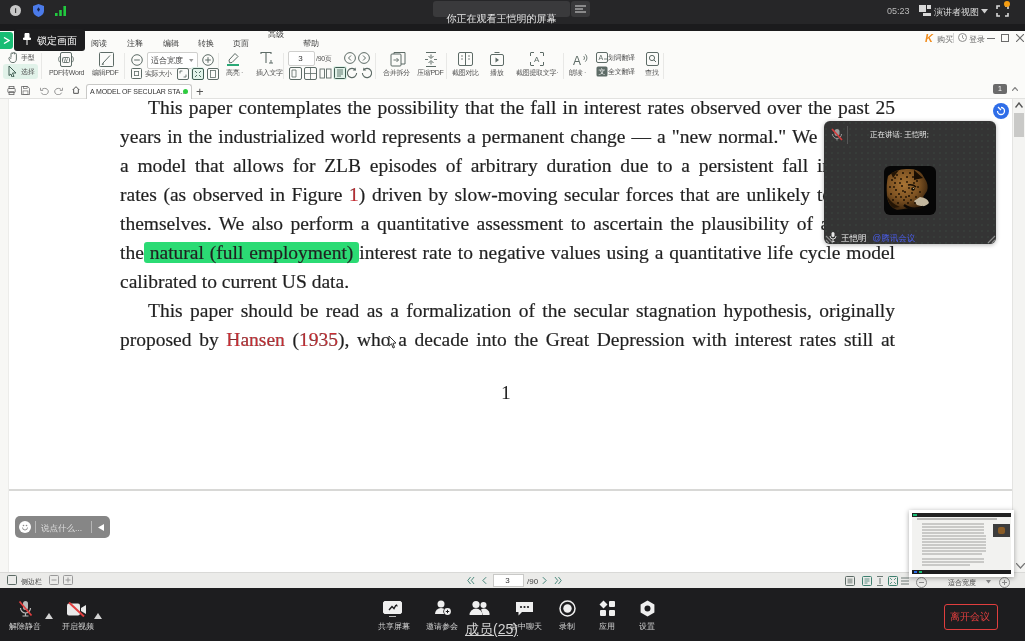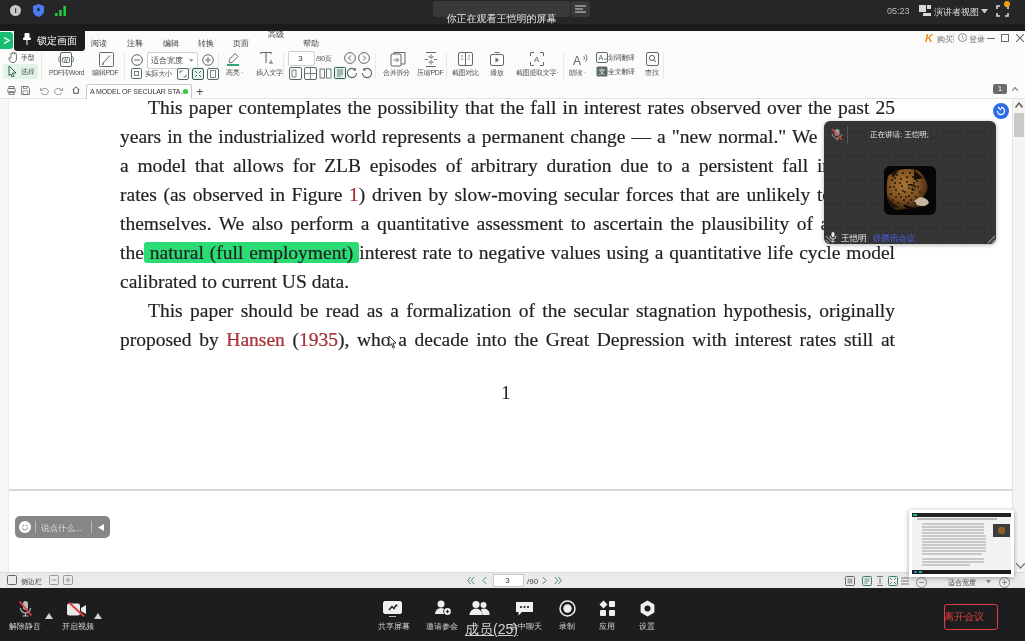--- a/index.html
+++ b/index.html
@@ -565,13 +565,13 @@
     <rect x="10" y="10" width="6" height="6" rx="1" fill="#efefef"></rect>
   </svg>
 <div class="ab" style="left:599px;top:621px;font-size:8px;color:#d2d2d2;">应用</div>
 <svg class="ab" style="left:639px;top:600px;" width="17" height="17" viewBox="0 0 17 17">
     <path d="M8.5 0.5 L15.4 4.5 V12.5 L8.5 16.5 L1.6 12.5 V4.5 Z" fill="#efefef"></path>
     <circle cx="8.5" cy="8.5" r="3" fill="#1d1d1f"></circle>
   </svg>
 <div class="ab" style="left:639px;top:621px;font-size:8px;color:#d2d2d2;">设置</div>
 
 <div class="ab" style="left:944px;top:604px;width:52px;height:24px;border:1px solid #e03e3e;border-radius:3px;"></div>
-<div class="ab" style="left:944px;top:610px;width:52px;font-size:10px;color:#e03e3e;">离开会议</div>
+<div class="ab" style="left:944px;top:610px;width:52px;text-align:center;font-size:10px;color:#e03e3e;">离开会议</div>
 
 </body></html>

